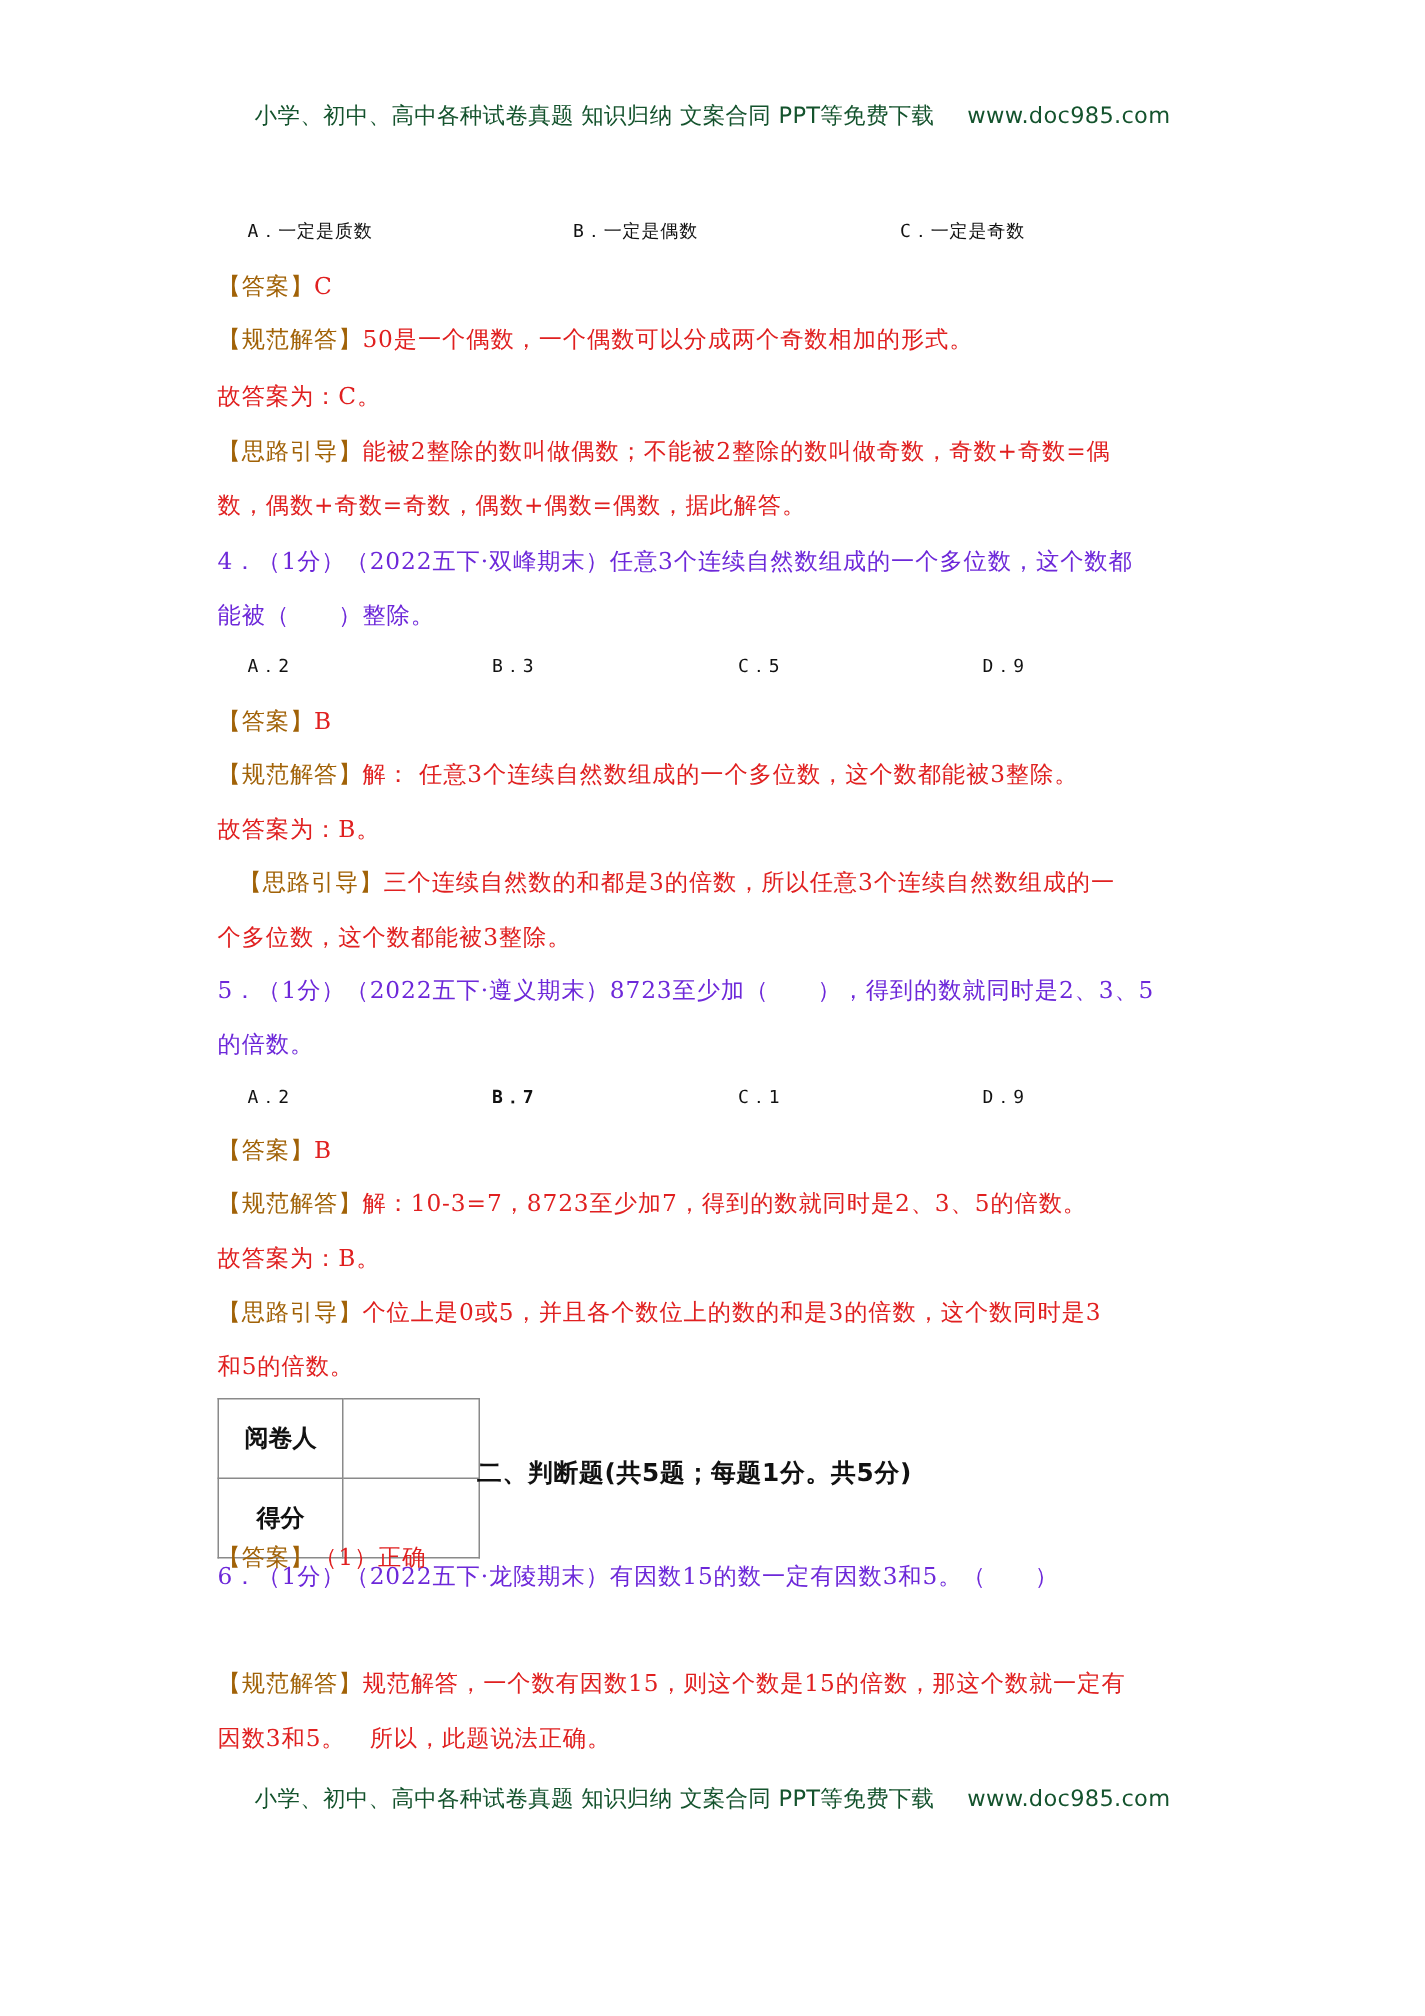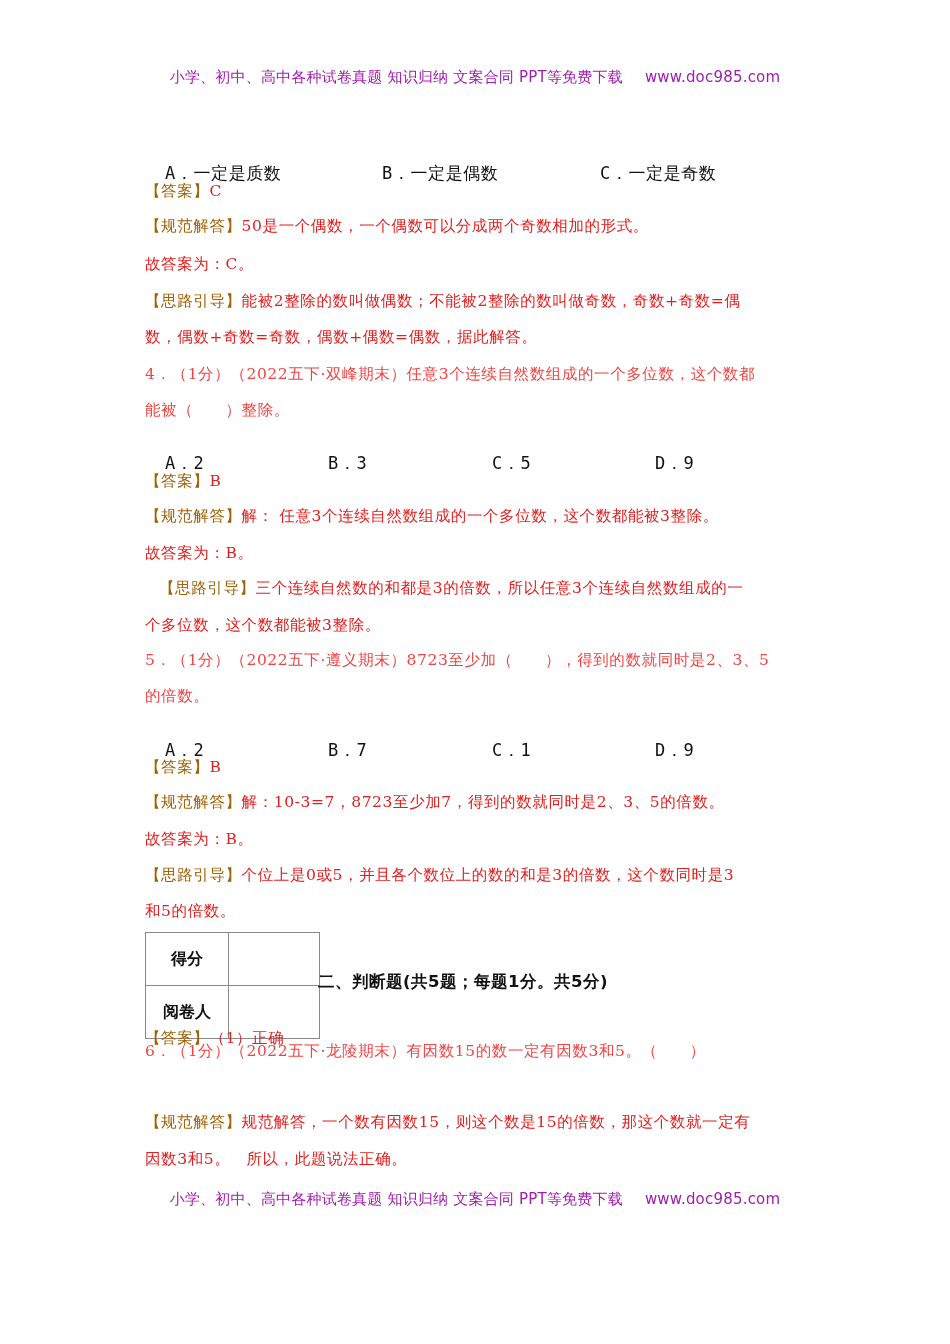--- a/index.html
+++ b/index.html
@@ -1,31 +1,31 @@
 <!DOCTYPE html>
 <html><head>
 <meta charset="utf-8">
 <style>
   html, body { margin: 0; padding: 0; background: #ffffff; }
   body { width: 950px; height: 1344px; position: relative; overflow: hidden;
          font-family: "DejaVu Serif", "Liberation Serif", serif; color: #111; }
   .page-header, .page-footer {
     position: absolute; left: 0; width: 950px; text-align: center;
     font-family: "DejaVu Sans", "Liberation Sans", sans-serif;
-    font-size: 15px; color: #a21caf; letter-spacing: 0.2px;
+    font-size: 15px; color: #14532d; letter-spacing: 0.2px;
   }
   .page-header { top: 68px; }
   .page-footer { top: 1190px; }
   .page-header .site, .page-footer .site { margin-left: 22px; }
   .line { position: absolute; left: 145px; font-size: 15.5px; white-space: nowrap; letter-spacing: 0.6px; }
-  .opt { position: absolute; font-size: 17px; white-space: nowrap; letter-spacing: 0.6px;
-         font-family: "DejaVu Sans Mono", "Liberation Mono", monospace; margin-top: 16px; }
+  .opt { position: absolute; font-size: 12px; white-space: nowrap; letter-spacing: 0.6px;
+         font-family: "DejaVu Sans Mono", "Liberation Mono", monospace; }
   .blue { color: #a16207; }
   .red { color: #e02020; }
-  .black { color: #ef4444; }
+  .black { color: #6d28d9; }
   .grade-table {
     position: absolute; left: 145px; top: 932px; border-collapse: collapse;
     font-family: "DejaVu Sans", "Liberation Sans", sans-serif;
   }
   .grade-table td { border: 1.5px solid #8a8a8a; height: 50px; font-size: 16px; font-weight: bold; text-align: center; }
   .grade-table td.label { width: 80px; }
   .grade-table td.blank { width: 88px; }
   .section-title {
     position: absolute; left: 318px; top: 971px; font-size: 16.5px; font-weight: bold;
     font-family: "DejaVu Sans", "Liberation Sans", sans-serif; white-space: nowrap; letter-spacing: 0.5px;
@@ -69,44 +69,44 @@
 </div>
 <div class="line red" style="top:543px;">故答案为：B。</div>
 <div class="line" style="top:578px;margin-left:14px;">
   <span class="blue">【思路引导】</span><span class="red">三个连续自然数的和都是3的倍数，所以任意3个连续自然数组成的一</span>
 </div>
 <div class="line red" style="top:615px;">个多位数，这个数都能被3整除。</div>
 
 <div class="line black" style="top:650px;">5．（1分）（2022五下·遵义期末）8723至少加（　　），得到的数就同时是2、3、5</div>
 <div class="line black" style="top:686px;">的倍数。</div>
 <div class="opt" style="left:165px; top:723px;">A．2</div>
-<div class="opt" style="left:328px; top:723px;">B．7</div>
+<div class="opt" style="left:328px; top:723px;font-weight:bold;">B．7</div>
 <div class="opt" style="left:492px; top:723px;">C．1</div>
 <div class="opt" style="left:655px; top:723px;">D．9</div>
 
 <div class="line" style="top:757px;">
   <span class="blue">【答案】</span><span class="red">B</span>
 </div>
 <div class="line" style="top:792px;">
   <span class="blue">【规范解答】</span><span class="red">解：10-3=7，8723至少加7，得到的数就同时是2、3、5的倍数。</span>
 </div>
 <div class="line red" style="top:829px;">故答案为：B。</div>
 <div class="line" style="top:865px;">
   <span class="blue">【思路引导】</span><span class="red">个位上是0或5，并且各个数位上的数的和是3的倍数，这个数同时是3</span>
 </div>
 <div class="line red" style="top:901px;">和5的倍数。</div>
 
 <table class="grade-table">
   <tbody>
       <tr>
-    <td class="label">得分</td>
+    <td class="label">阅卷人</td>
     <td class="blank"></td>
   </tr>
   <tr>
-    <td class="label">阅卷人</td>
+    <td class="label">得分</td>
     <td class="blank"></td>
   </tr>
 </tbody>
   </table>
 <div class="section-title">二、判断题(共5题；每题1分。共5分)</div>
 
 <div class="line black" style="top:1041px;">6．（1分）（2022五下·龙陵期末）有因数15的数一定有因数3和5。（　　）</div>
 <div class="line" style="top:1028px;">
   <span class="blue">【答案】</span><span class="red">（1）正确</span>
 </div>

